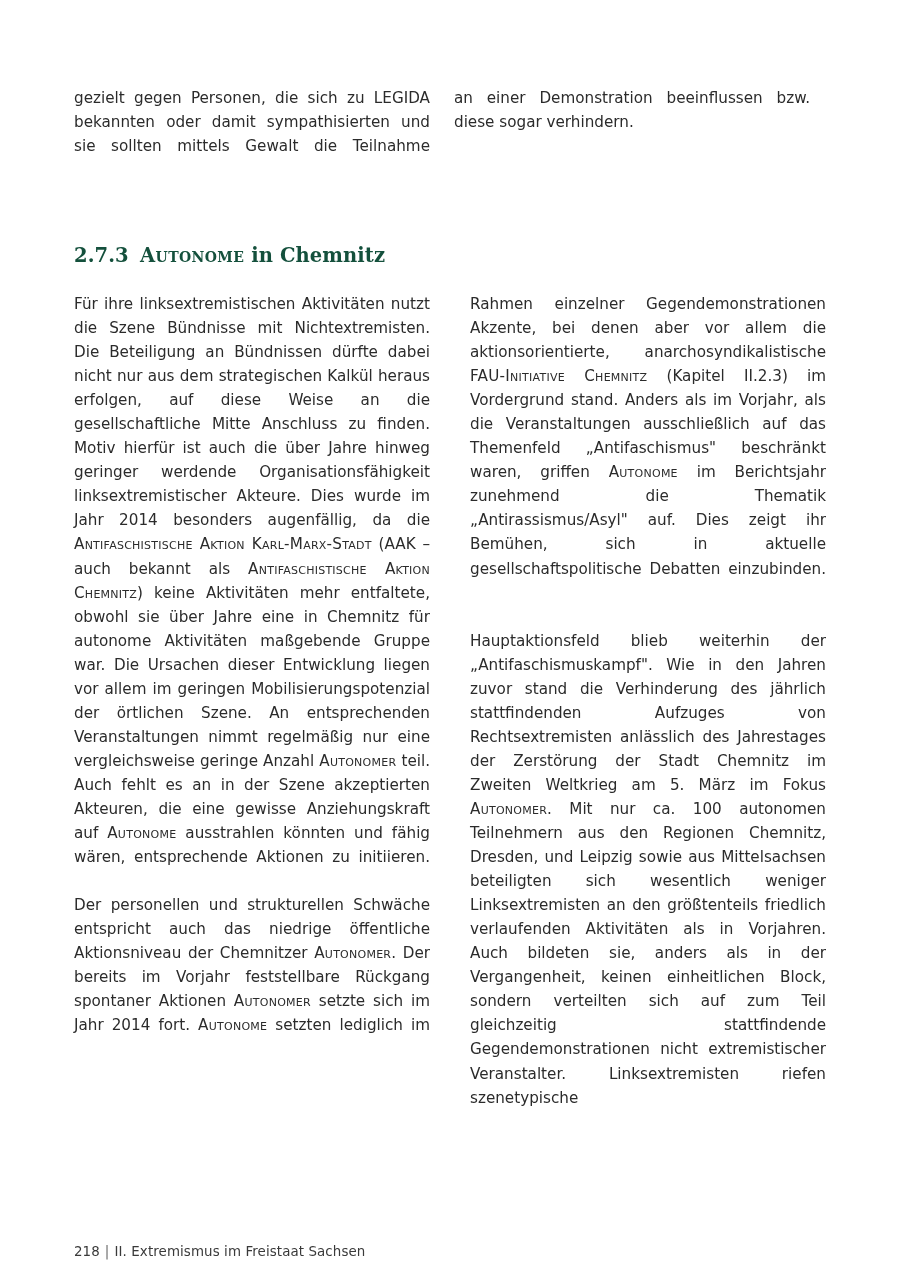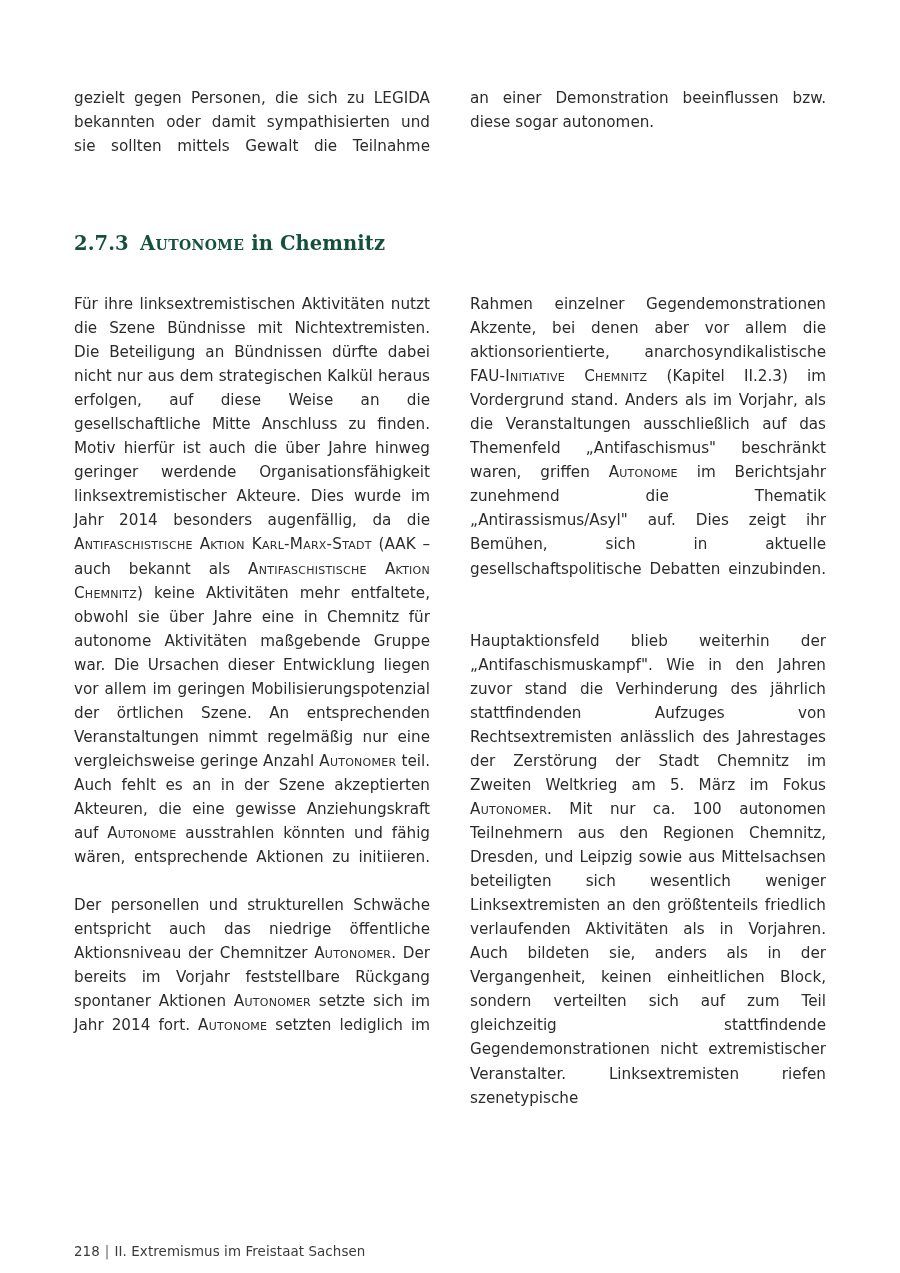--- a/index.html
+++ b/index.html
@@ -17,21 +17,21 @@
     box-sizing: border-box;
   }
 
   
   .top-block {
     position: absolute;
     left: 74px;
     top: 86px;
     width: 752px;
     display: flex;
-    gap: 40px;
+    gap: 24px;
   }
   .top-col {
     width: 356px;
   }
 
   
   .section-heading {
     position: absolute;
     left: 74px;
     top: 216px;
@@ -39,20 +39,21 @@
     font-family: "DejaVu Serif", serif;
     color: #14503c;
     font-size: 19.5px;
     font-weight: 700;
     letter-spacing: 0.1px;
     white-space: nowrap;
   }
   .section-heading .num {
     display: inline-block;
     min-width: 66px;
+    margin-top: 12px;
   }
   .section-heading .sc {
     font-variant: small-caps;
     font-weight: 700;
     letter-spacing: 0.4px;
   }
 
   
   .body-cols {
     position: absolute;
@@ -113,21 +114,21 @@
 </head>
 <body>
 
 <div class="page">
 
   <div class="top-block">
     <div class="top-col">
       <p class="para">gezielt gegen Personen, die sich zu LEGIDA bekannten oder damit sympathisierten und sie sollten mittels Gewalt die Teilnahme</p>
     </div>
     <div class="top-col">
-      <p class="para nostretch">an einer Demonstration beeinflussen bzw. diese sogar autonomen.</p>
+      <p class="para nostretch">an einer Demonstration beeinflussen bzw. diese sogar verhindern.</p>
     </div>
   </div>
 
   <h2 class="section-heading">
     <span class="num">2.7.3</span><span class="sc">Autonome</span> <span>in Chemnitz</span>
   </h2>
 
   <div class="body-cols">
     <div class="col" id="col-left">
         <p class="para">Für ihre linksextremistischen Aktivitäten nutzt die Szene Bündnisse mit Nichtextremisten. Die Beteiligung an Bündnissen dürfte dabei nicht nur aus dem strategischen Kalkül heraus erfolgen, auf diese Weise an die gesellschaftliche Mitte Anschluss zu finden. Motiv hierfür ist auch die über Jahre hinweg geringer werdende Organisationsfähigkeit linksextremistischer Akteure. Dies wurde im Jahr 2014 besonders augenfällig, da die <span class="sc">Antifaschistische Aktion Karl-Marx-Stadt</span> (AAK – auch bekannt als <span class="sc">Antifaschistische Aktion Chemnitz</span>) keine Aktivitäten mehr entfaltete, obwohl sie über Jahre eine in Chemnitz für autonome Aktivitäten maßgebende Gruppe war. Die Ursachen dieser Entwicklung liegen vor allem im geringen Mobilisierungspotenzial der örtlichen Szene. An entsprechenden Veranstaltungen nimmt regelmäßig nur eine vergleichsweise geringe Anzahl <span class="sc">Autonomer</span> teil. Auch fehlt es an in der Szene akzeptierten Akteuren, die eine gewisse Anziehungskraft auf <span class="sc">Autonome</span> ausstrahlen könnten und fähig wären, entsprechende Aktionen zu initiieren.</p>

